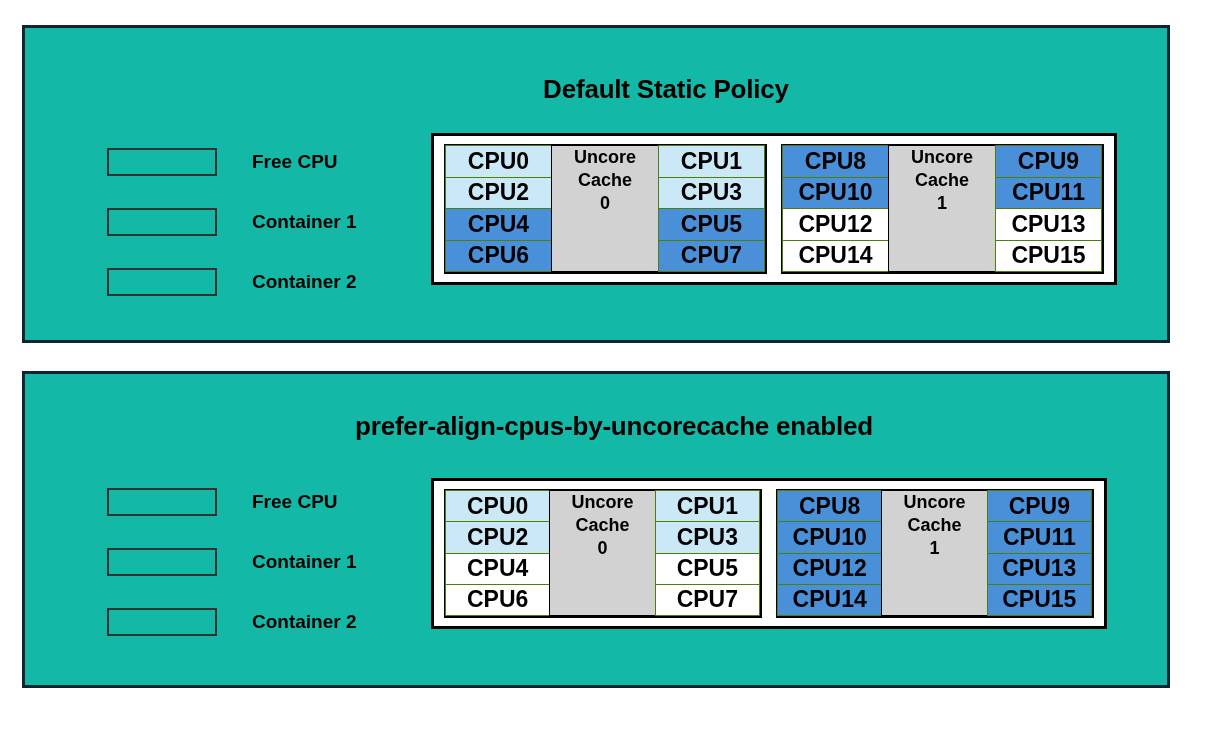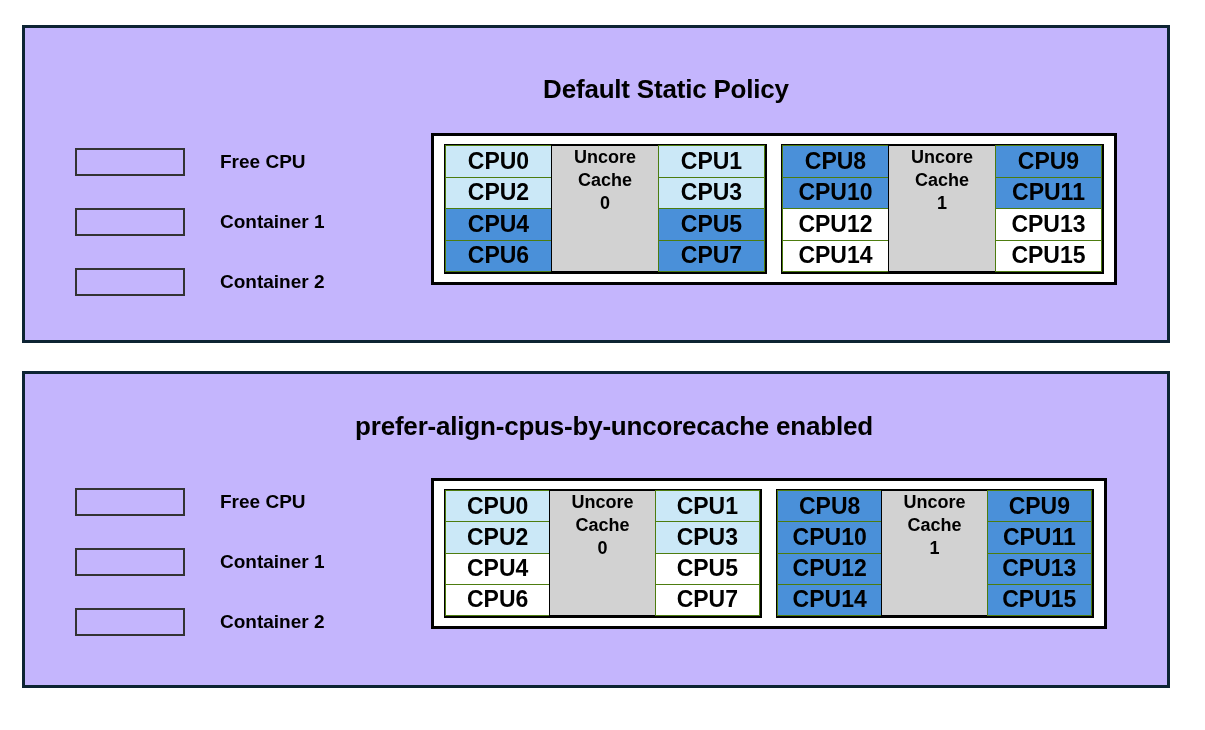--- a/index.html
+++ b/index.html
@@ -14,21 +14,21 @@
     position: relative;
     overflow: hidden;
   }
 
   .panel {
     position: absolute;
     left: 22px;
     width: 1148px;
     border: 3px solid #0d2433;
     box-sizing: border-box;
-    background: #c4b5fd;
+    background: #14b8a6;
   }
   #panel-0 { top: 25px;  height: 318px; }
   #panel-1 { top: 371px; height: 317px; }
 
   .panel-title {
     position: absolute;
     left: 0;
     right: 0;
     text-align: center;
     font-weight: bold;
@@ -51,20 +51,21 @@
     position: absolute;
     left: 50px;
   }
   #panel-0 .legend { top: 104px; }
   #panel-1 .legend { top: 98px; }
 
   .legend-row {
     display: flex;
     align-items: center;
     height: 60px;
+    margin-left: 32px;
   }
   .legend-swatch {
     width: 110px;
     height: 28px;
     border: 2px solid #333333;
     box-sizing: border-box;
     flex: none;
   }
   .legend-label {
     margin-left: 35px;

